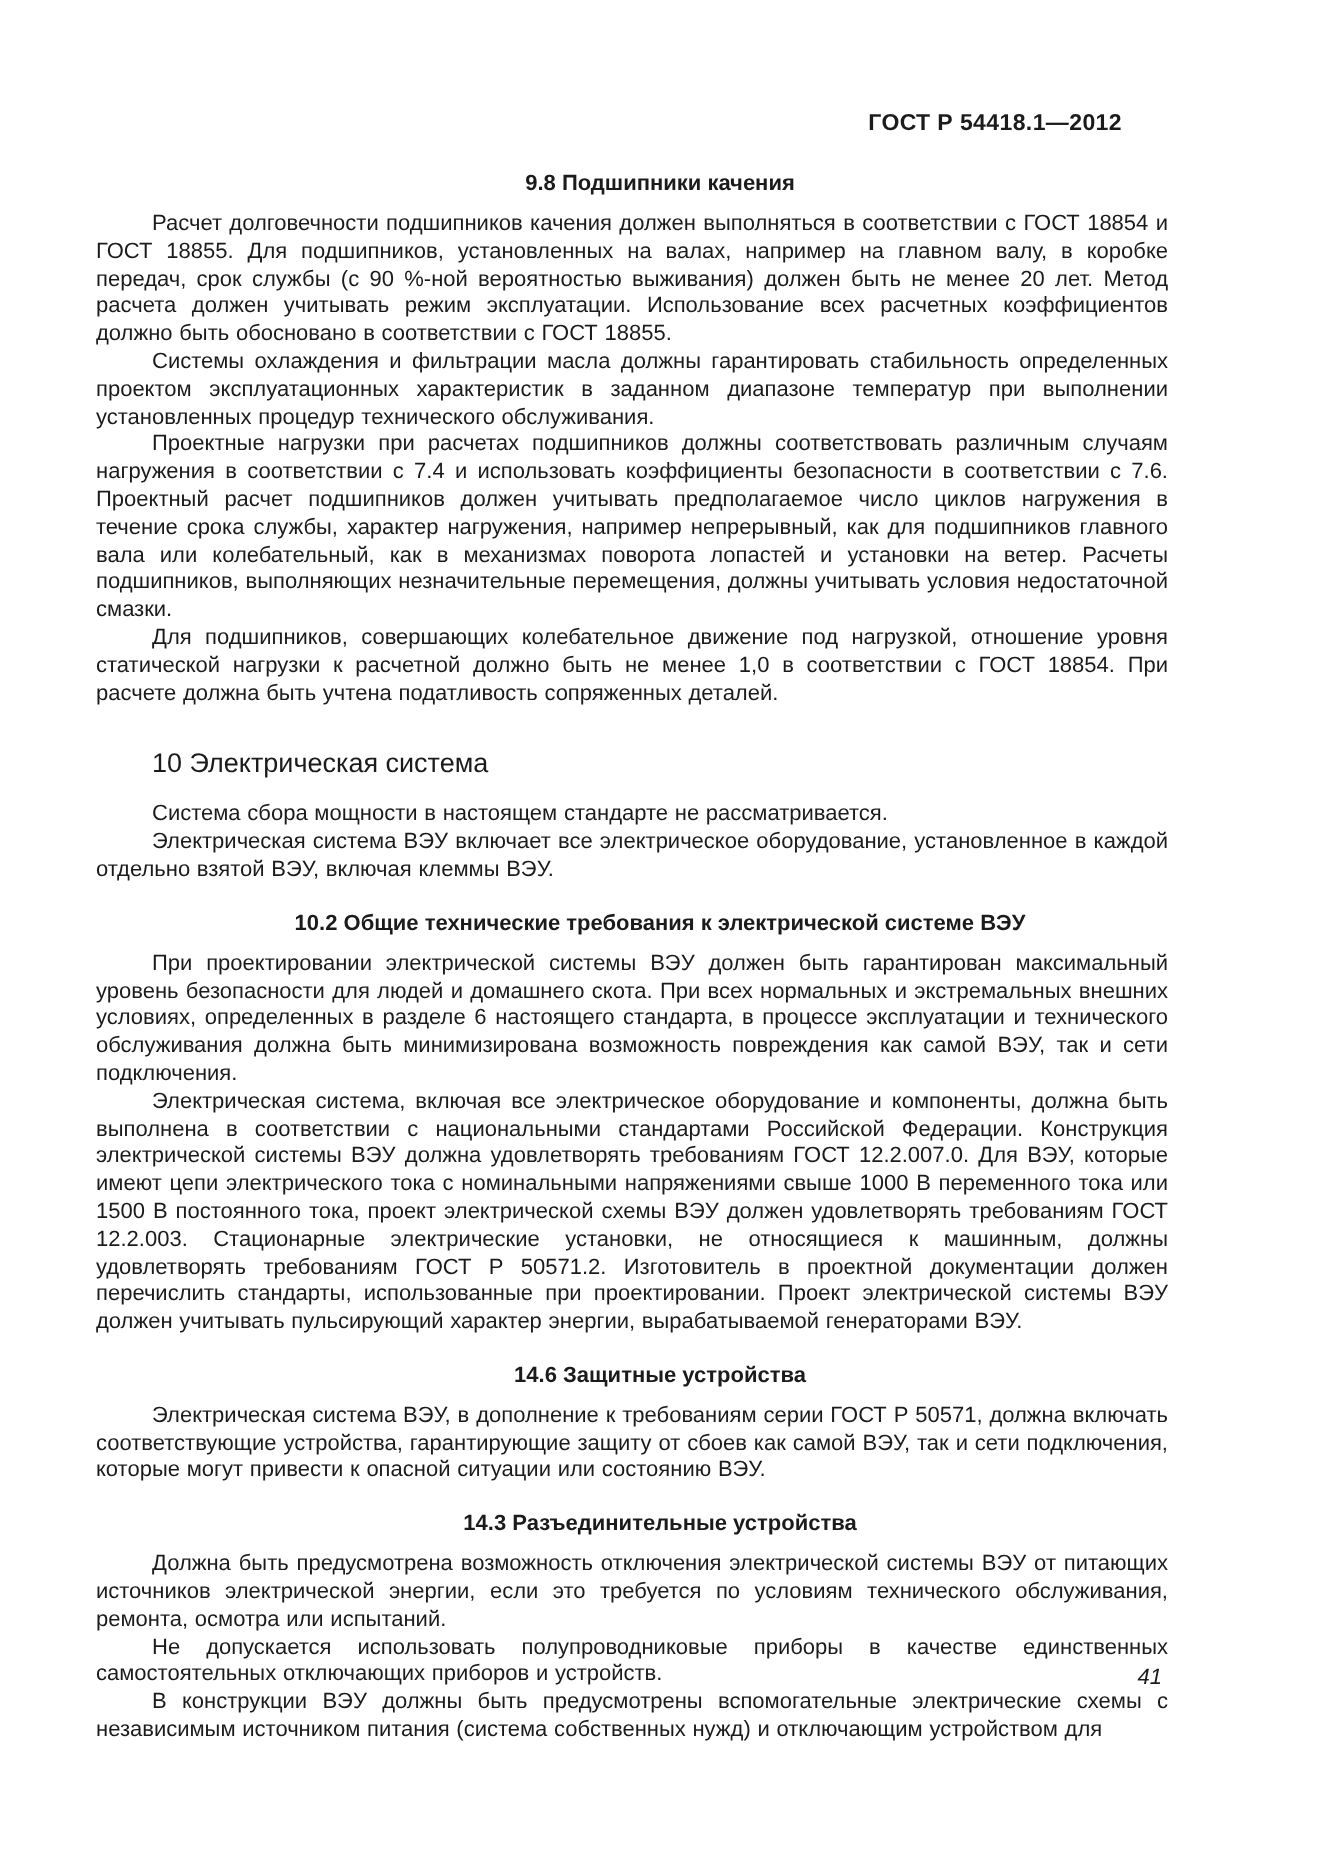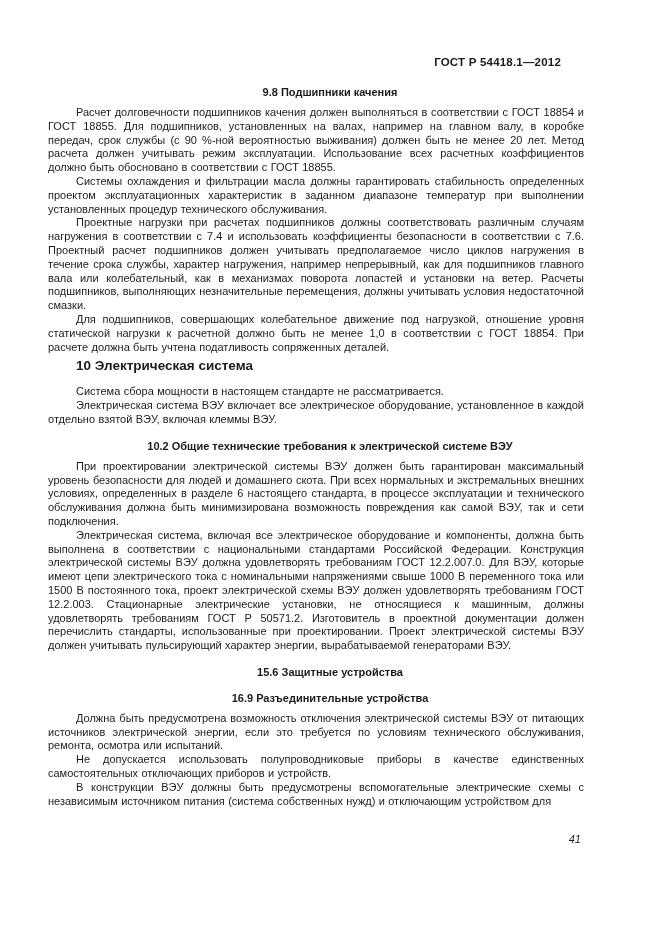--- a/index.html
+++ b/index.html
@@ -48,23 +48,23 @@
     line-height: 13px;
     font-weight: bold;
     text-indent: 28px;
     margin-top: 13px;
     margin-bottom: 7px;
     text-align: center;
   }
   .block.h2 {
     font-size: 13.5px;
     line-height: 15px;
-    font-weight: bold;
+    font-weight: normal;
     text-indent: 28px;
-    margin-top: 4px;
+    margin-top: 20px;
     margin-bottom: 12px;
   }
   .page-number {
     position: absolute;
     top: 833px;
     right: 80px;
     font-size: 11px;
     line-height: 13px;
     font-style: italic;
   }
@@ -80,21 +80,22 @@
       <div class="block p">Расчет долговечности подшипников качения должен выполняться в соответствии с ГОСТ 18854 и ГОСТ 18855. Для подшипников, установленных на валах, например на главном валу, в коробке передач, срок службы (с 90 %-ной вероятностью выживания) должен быть не менее 20 лет. Метод расчета должен учитывать режим эксплуатации. Использование всех расчетных коэффициентов должно быть обосновано в соответствии с ГОСТ 18855.</div>
       <div class="block p">Системы охлаждения и фильтрации масла должны гарантировать стабильность определенных проектом эксплуатационных характеристик в заданном диапазоне температур при выполнении установленных процедур технического обслуживания.</div>
       <div class="block p">Проектные нагрузки при расчетах подшипников должны соответствовать различным случаям нагружения в соответствии с 7.4 и использовать коэффициенты безопасности в соответствии с 7.6. Проектный расчет подшипников должен учитывать предполагаемое число циклов нагружения в течение срока службы, характер нагружения, например непрерывный, как для подшипников главного вала или колебательный, как в механизмах поворота лопастей и установки на ветер. Расчеты подшипников, выполняющих незначительные перемещения, должны учитывать условия недостаточной смазки.</div>
       <div class="block p">Для подшипников, совершающих колебательное движение под нагрузкой, отношение уровня статической нагрузки к расчетной должно быть не менее 1,0 в соответствии с ГОСТ 18854. При расчете должна быть учтена податливость сопряженных деталей.</div>
       <div class="block h2">10 Электрическая система</div>
       <div class="block p">Система сбора мощности в настоящем стандарте не рассматривается.</div>
       <div class="block p">Электрическая система ВЭУ включает все электрическое оборудование, установленное в каждой отдельно взятой ВЭУ, включая клеммы ВЭУ.</div>
       <div class="block h3">10.2 Общие технические требования к электрической системе ВЭУ</div>
       <div class="block p">При проектировании электрической системы ВЭУ должен быть гарантирован максимальный уровень безопасности для людей и домашнего скота. При всех нормальных и экстремальных внешних условиях, определенных в разделе 6 настоящего стандарта, в процессе эксплуатации и технического обслуживания должна быть минимизирована возможность повреждения как самой ВЭУ, так и сети подключения.</div>
       <div class="block p">Электрическая система, включая все электрическое оборудование и компоненты, должна быть выполнена в соответствии с национальными стандартами Российской Федерации. Конструкция электрической системы ВЭУ должна удовлетворять требованиям ГОСТ 12.2.007.0. Для ВЭУ, которые имеют цепи электрического тока с номинальными напряжениями свыше 1000 В переменного тока или 1500 В постоянного тока, проект электрической схемы ВЭУ должен удовлетворять требованиям ГОСТ 12.2.003. Стационарные электрические установки, не относящиеся к машинным, должны удовлетворять требованиям ГОСТ Р 50571.2. Изготовитель в проектной документации должен перечислить стандарты, использованные при проектировании. Проект электрической системы ВЭУ должен учитывать пульсирующий характер энергии, вырабатываемой генераторами ВЭУ.</div>
-      <div class="block h3">15.6 Защитные устройства</div>
-      <div class="block h3">16.9 Разъединительные устройства</div>
+      <div class="block h3">14.6 Защитные устройства</div>
+      <div class="block p">Электрическая система ВЭУ, в дополнение к требованиям серии ГОСТ Р 50571, должна включать соответствующие устройства, гарантирующие защиту от сбоев как самой ВЭУ, так и сети подключения, которые могут привести к опасной ситуации или состоянию ВЭУ.</div>
+      <div class="block h3">14.3 Разъединительные устройства</div>
       <div class="block p">Должна быть предусмотрена возможность отключения электрической системы ВЭУ от питающих источников электрической энергии, если это требуется по условиям технического обслуживания, ремонта, осмотра или испытаний.</div>
       <div class="block p">Не допускается использовать полупроводниковые приборы в качестве единственных самостоятельных отключающих приборов и устройств.</div>
       <div class="block p">В конструкции ВЭУ должны быть предусмотрены вспомогательные электрические схемы с независимым источником питания (система собственных нужд) и отключающим устройством для</div>
     </div>
 
   <div class="page-number">41</div>
 </div>
 
 </body></html>

